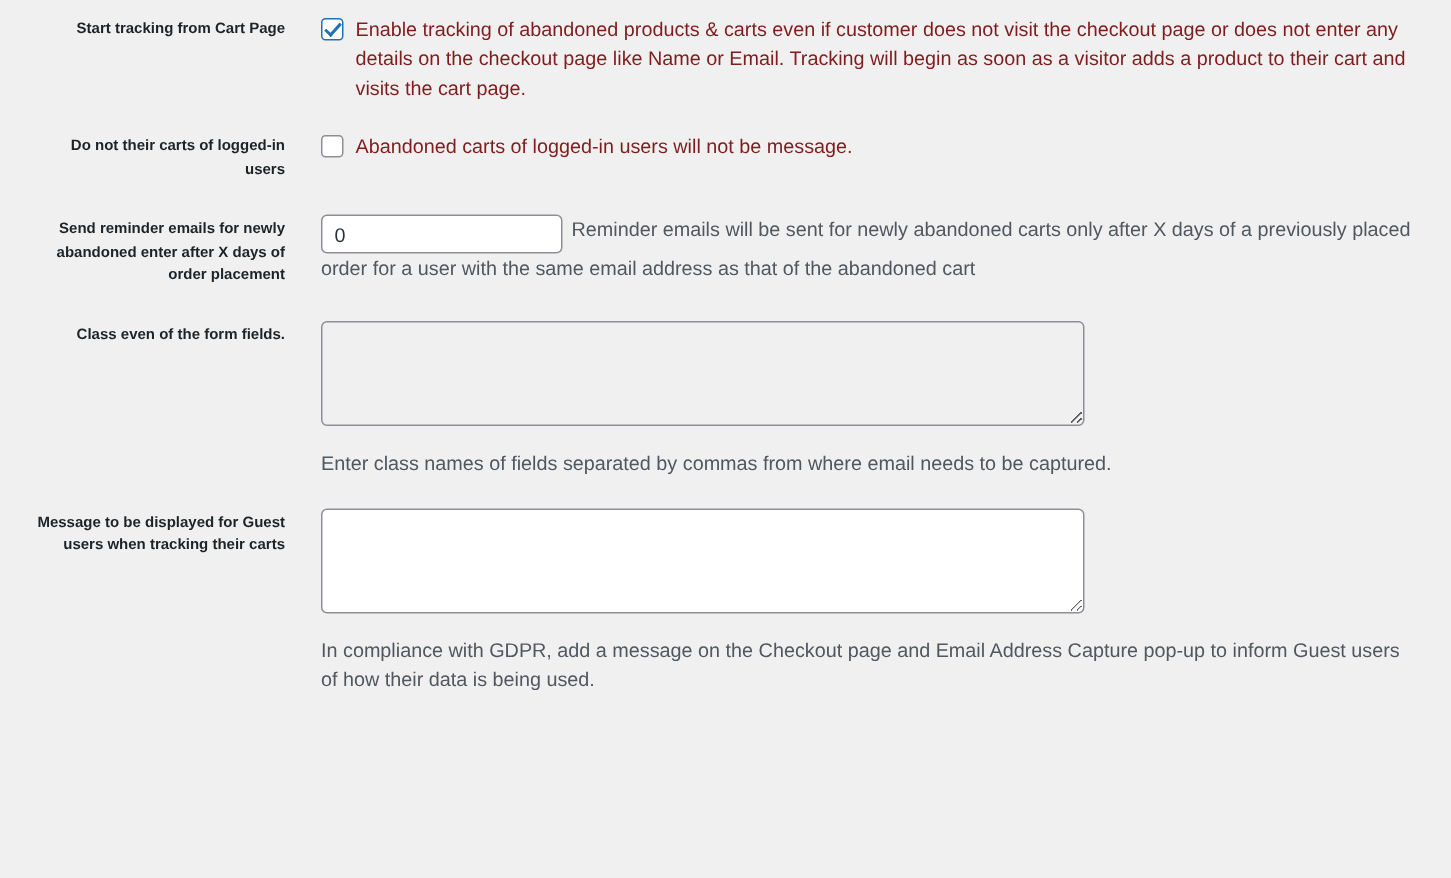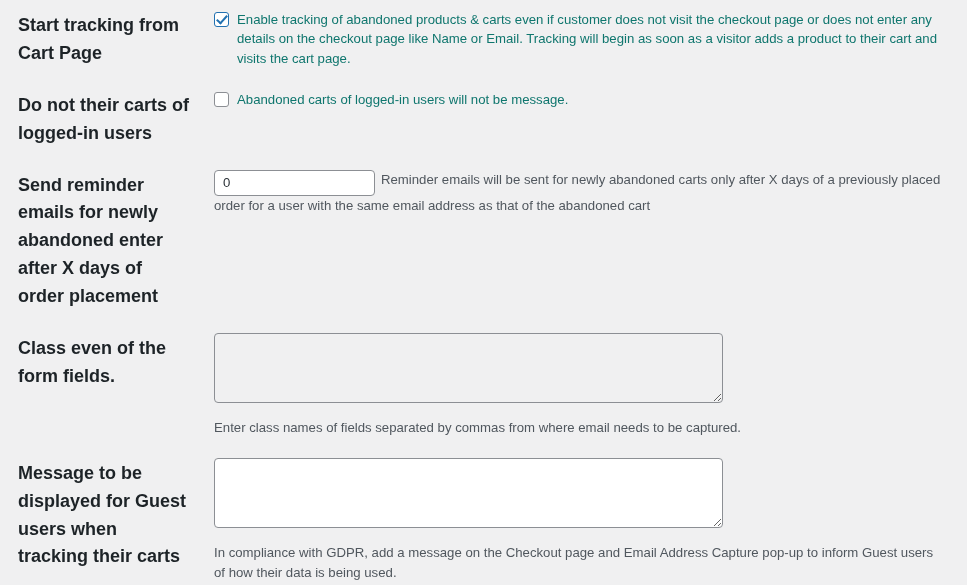--- a/index.html
+++ b/index.html
@@ -17,24 +17,24 @@
   .settings-table {
     width: 967px;
     border-collapse: collapse;
   }
   .settings-row {
     vertical-align: top;
   }
   .label-cell {
     width: 200px;
     padding: 12px 10px 12px 18px;
-    text-align: left;
+    text-align: right;
     vertical-align: top;
     font-weight: bold;
-    font-size: 18px;
+    font-size: 10px;
     line-height: 1.55;
     color: #1d2327;
     box-sizing: border-box;
     margin-top: 20px;
   }
   .field-cell {
     padding: 10px 20px 10px 14px;
     vertical-align: top;
     box-sizing: border-box;
   }
@@ -68,21 +68,21 @@
     top: 0px;
     width: 4px;
     height: 9px;
     border: solid #2271b1;
     border-width: 0 2.4px 2.4px 0;
     transform: rotate(42deg);
   }
   .desc {
     font-size: 13.2px;
     line-height: 1.47;
-    color: #0f766e;
+    color: #7f1d1d;
     font-weight: normal;
   }
   .desc-inline {
     font-size: 13.2px;
     line-height: 1.5;
     color: #50575e;
   }
   .desc-below {
     font-size: 13.2px;
     line-height: 1.5;

